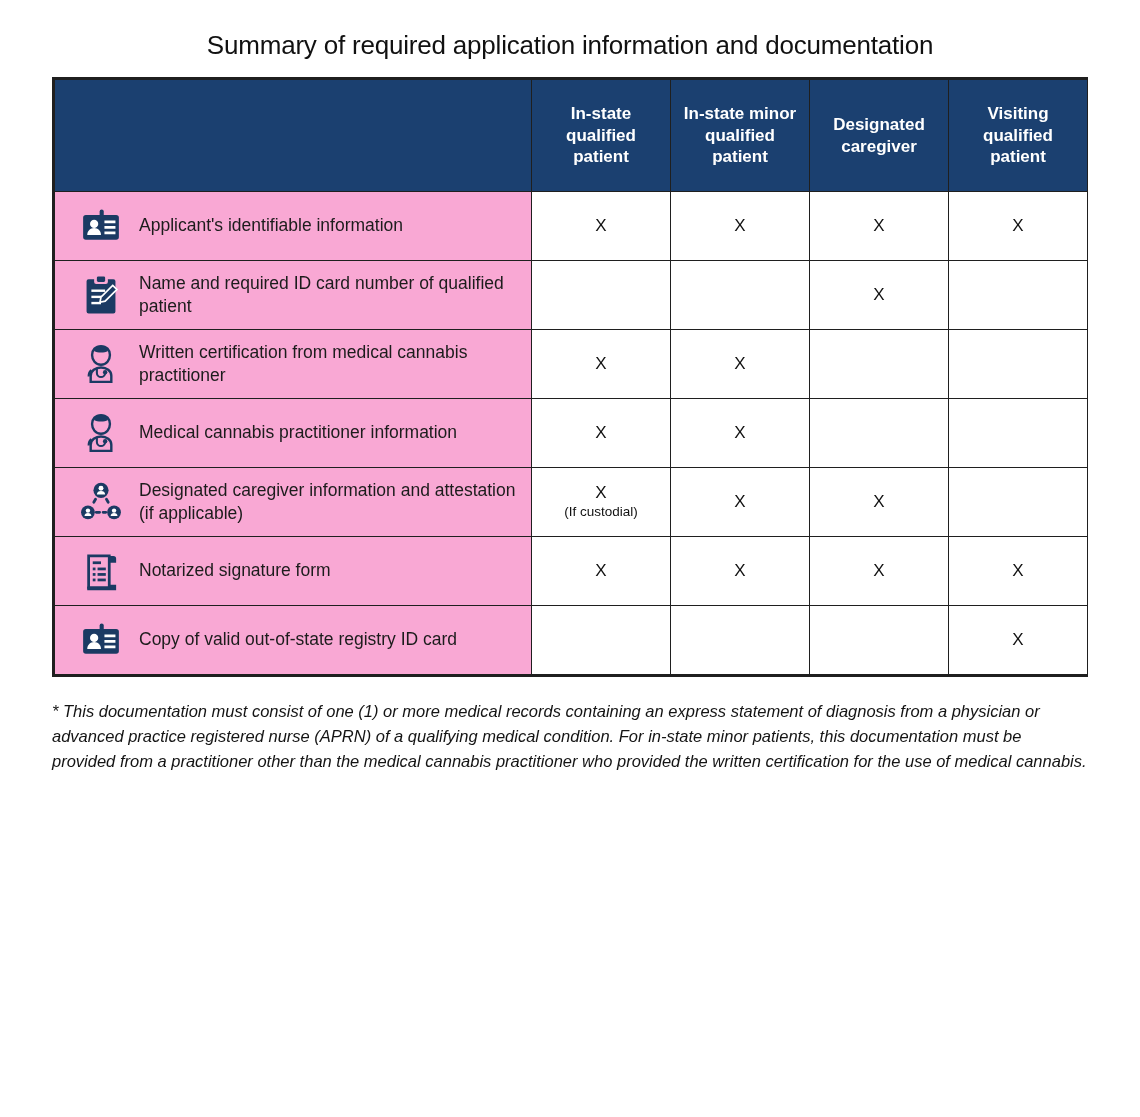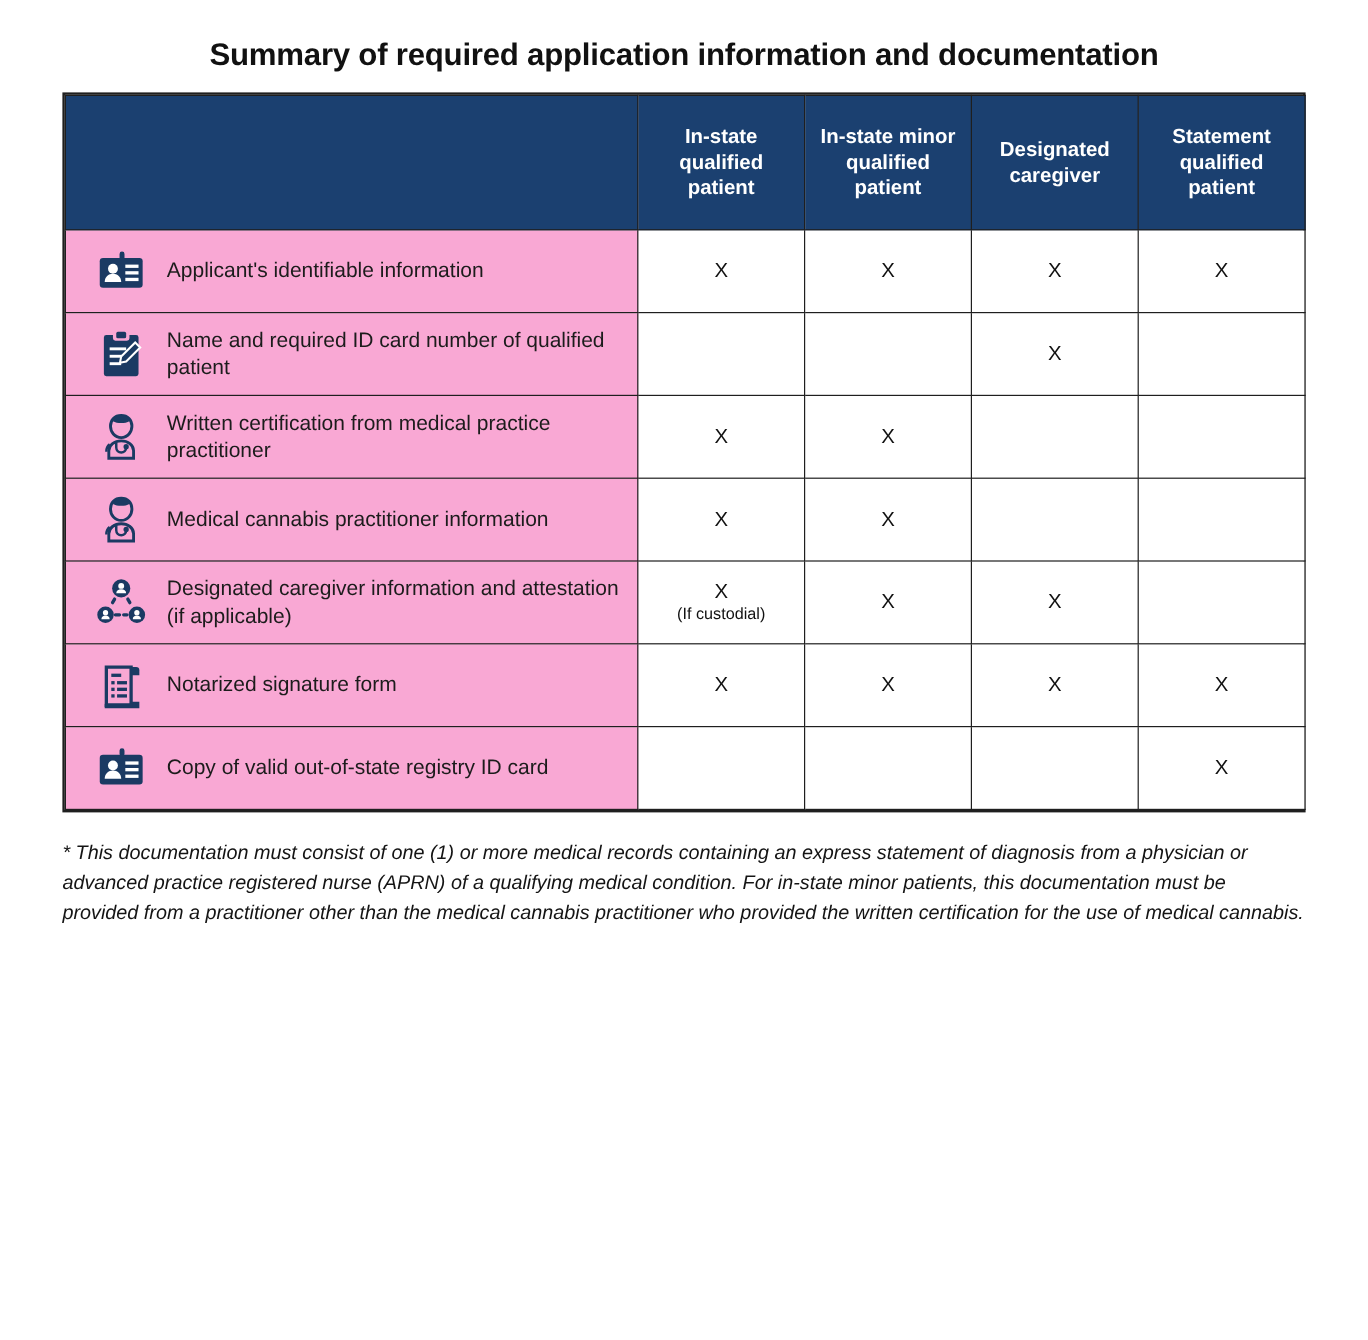--- a/index.html
+++ b/index.html
@@ -17,21 +17,21 @@
   .page {
     width: 1140px;
     height: 1117px;
     box-sizing: border-box;
     padding: 0;
     position: relative;
   }
   .title {
     text-align: center;
     font-size: 26px;
-    font-weight: bold;
+    font-weight: normal;
     letter-spacing: -0.2px;
     color: #111111;
     padding: 30px 0 16px 0;
     margin: 0;
   }
   .table-wrap {
     margin: 0 52px 16px 52px;
     border: 2px solid #1f1f1f;
     box-sizing: border-box;
   }
@@ -125,21 +125,21 @@
         <col class="c-data">
         <col class="c-data">
         <col class="c-data">
       </colgroup>
       <thead>
         <tr>
           <th class="blank-head"></th>
           <th>In-state qualified patient</th>
           <th>In-state minor qualified patient</th>
           <th>Designated caregiver</th>
-          <th>Statement qualified patient</th>
+          <th>Visiting qualified patient</th>
         </tr>
       </thead>
       <tbody id="table-body">
           <tr>
             <td class="label-cell">
               <div class="label-inner">
                 <span class="icon-box">
                   <svg xmlns="http://www.w3.org/2000/svg" width="44" height="44" viewBox="0 0 64 64" fill="#1b3a63">
                     <rect x="30" y="8" width="6" height="10" rx="3"></rect>
                     <rect x="6" y="16" width="52" height="36" rx="4"></rect>
@@ -185,21 +185,21 @@
                 <span class="icon-box">
                   <svg xmlns="http://www.w3.org/2000/svg" width="44" height="44" viewBox="0 0 64 64" fill="#1b3a63">
                     <path d="M32 6c-8 0-13 5.5-13 13 0 7 5 14 13 14s13-7 13-14c0-7.5-5-13-13-13z" fill="none" stroke="#1b3a63" stroke-width="3.5"></path>
                     <path d="M22 13c5 3 15 3 20 0-1-5-5-7-10-7s-9 2-10 7z"></path>
                     <path d="M17 58v-9c0-7 7-12 15-12s15 5 15 12v9z" fill="none" stroke="#1b3a63" stroke-width="3.5"></path>
                     <path d="M26 38v7a6 6 0 0012 0v-3" fill="none" stroke="#1b3a63" stroke-width="3"></path>
                     <circle cx="38" cy="44" r="3.2"></circle>
                     <path d="M18 41c-3 2-4 6-4 9" fill="none" stroke="#1b3a63" stroke-width="3"></path>
                   </svg>
                 </span>
-                <span class="row-text">Written certification from medical practice practitioner</span>
+                <span class="row-text">Written certification from medical cannabis practitioner</span>
               </div>
             </td>
             <td class="mark-cell"><span>X</span></td>
             <td class="mark-cell"><span>X</span></td>
             <td class="mark-cell"></td>
             <td class="mark-cell"></td>
           </tr>
           <tr>
             <td class="label-cell">
               <div class="label-inner">

